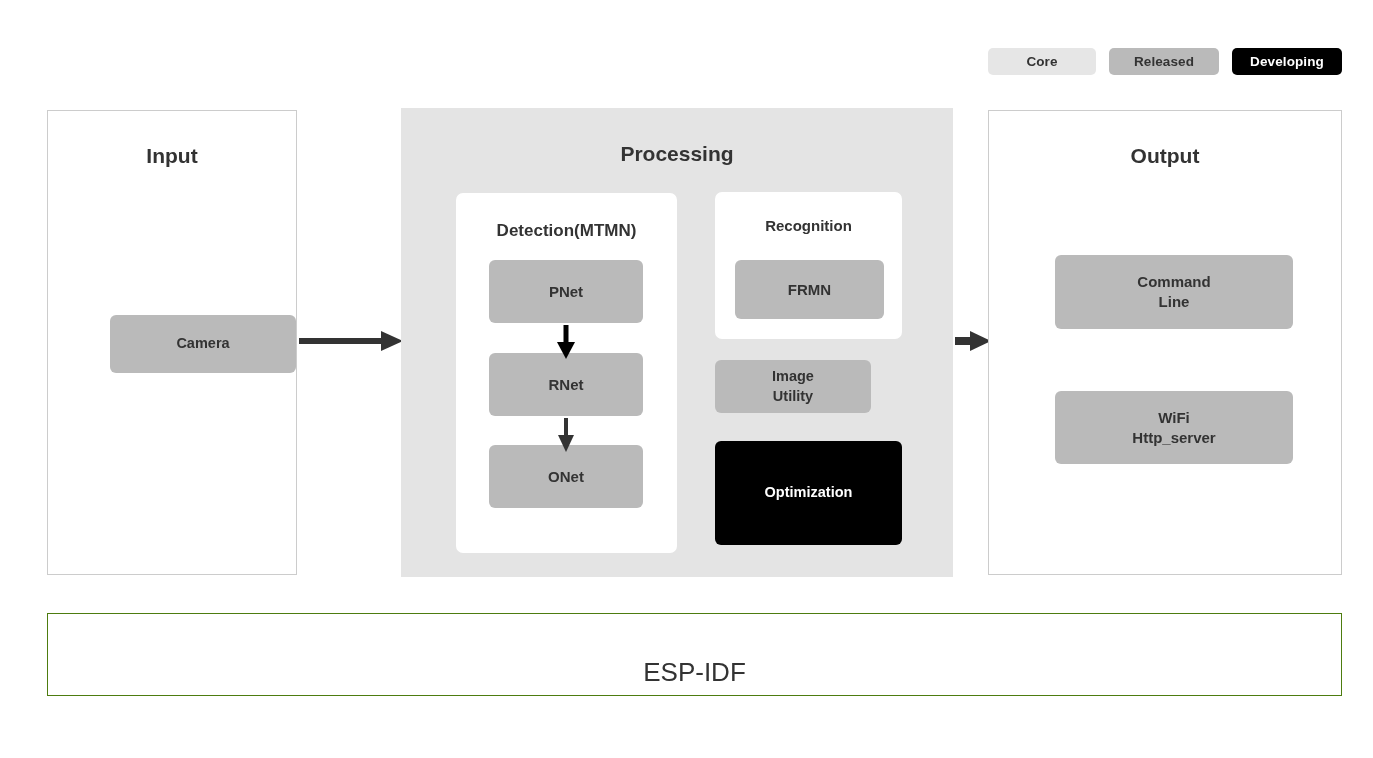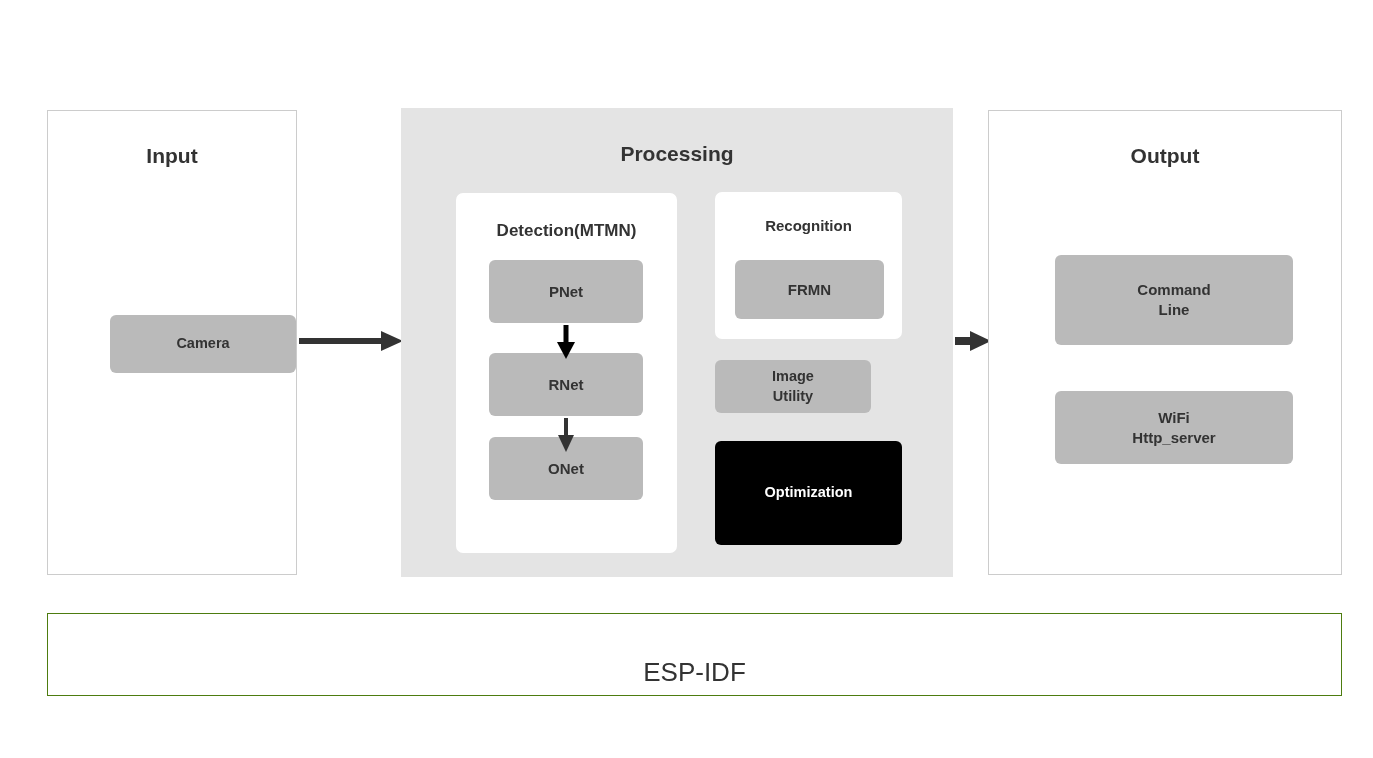--- a/index.html
+++ b/index.html
@@ -203,21 +203,21 @@
   #node-rnet {
     left: 33px;
     top: 160px;
     width: 154px;
     height: 63px;
     font-size: 15px;
     font-weight: bold;
   }
   #node-onet {
     left: 33px;
-    top: 244px;
+    top: 252px;
     width: 154px;
     height: 63px;
     font-size: 15px;
     font-weight: bold;
   }
 
   
   #node-frmn {
     left: 20px;
     top: 68px;
@@ -243,21 +243,21 @@
     height: 104px;
     font-size: 14.5px;
     font-weight: bold;
   }
 
   
   #node-command-line {
     left: 66px;
     top: 144px;
     width: 238px;
-    height: 90px;
+    height: 74px;
     font-size: 15px;
     font-weight: bold;
   }
   #node-wifi-http {
     left: 66px;
     top: 280px;
     width: 238px;
     height: 73px;
     font-size: 15px;
     font-weight: bold;
@@ -290,20 +290,31 @@
     top: 418px;
     width: 28px;
     height: 34px;
   }
 </style>
 </head>
 <body>
 
 <div class="canvas">
 
+  <div class="legend">
+    <div class="legend-badge legend-core">
+      <span>Core</span>
+    </div>
+    <div class="legend-badge legend-released">
+      <span>Released</span>
+    </div>
+    <div class="legend-badge legend-developing">
+      <span>Developing</span>
+    </div>
+  </div>
 
   <div class="panel" id="panel-input">
     <div class="panel-title">Input</div>
     <div class="node node-released" id="node-camera">
       <span>Camera</span>
     </div>
   </div>
 
   <div class="arrow" id="arrow-input-processing">
     <svg width="104" height="22" viewBox="0 0 104 22">

